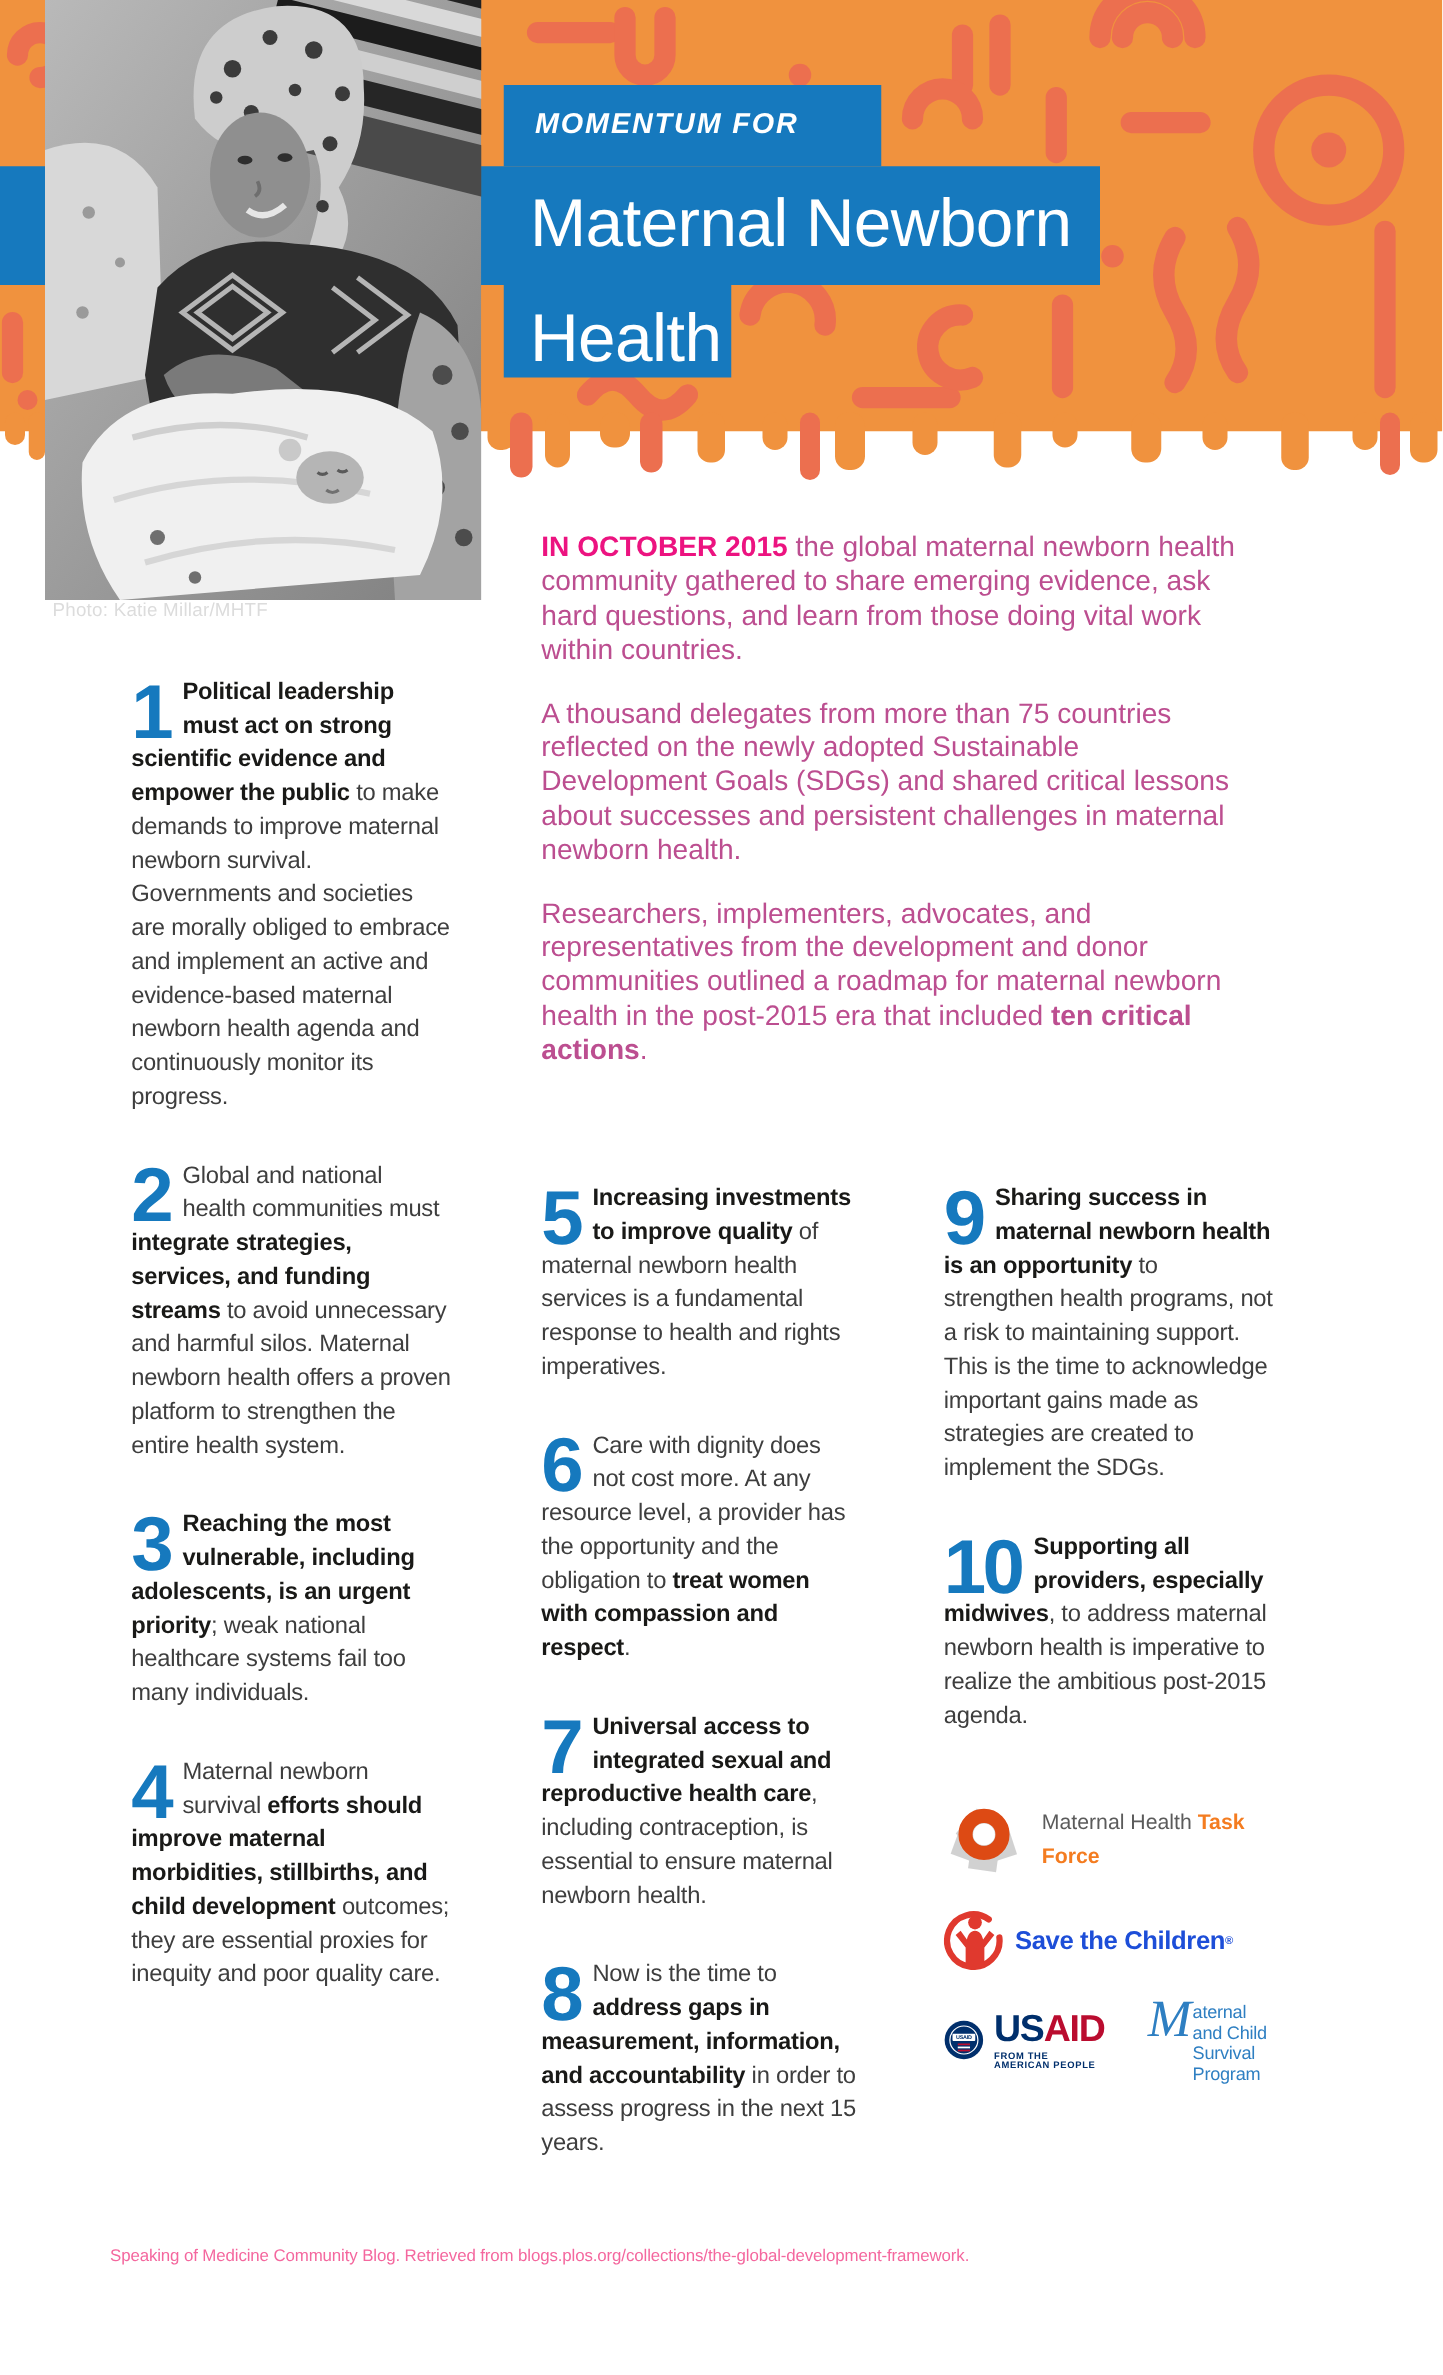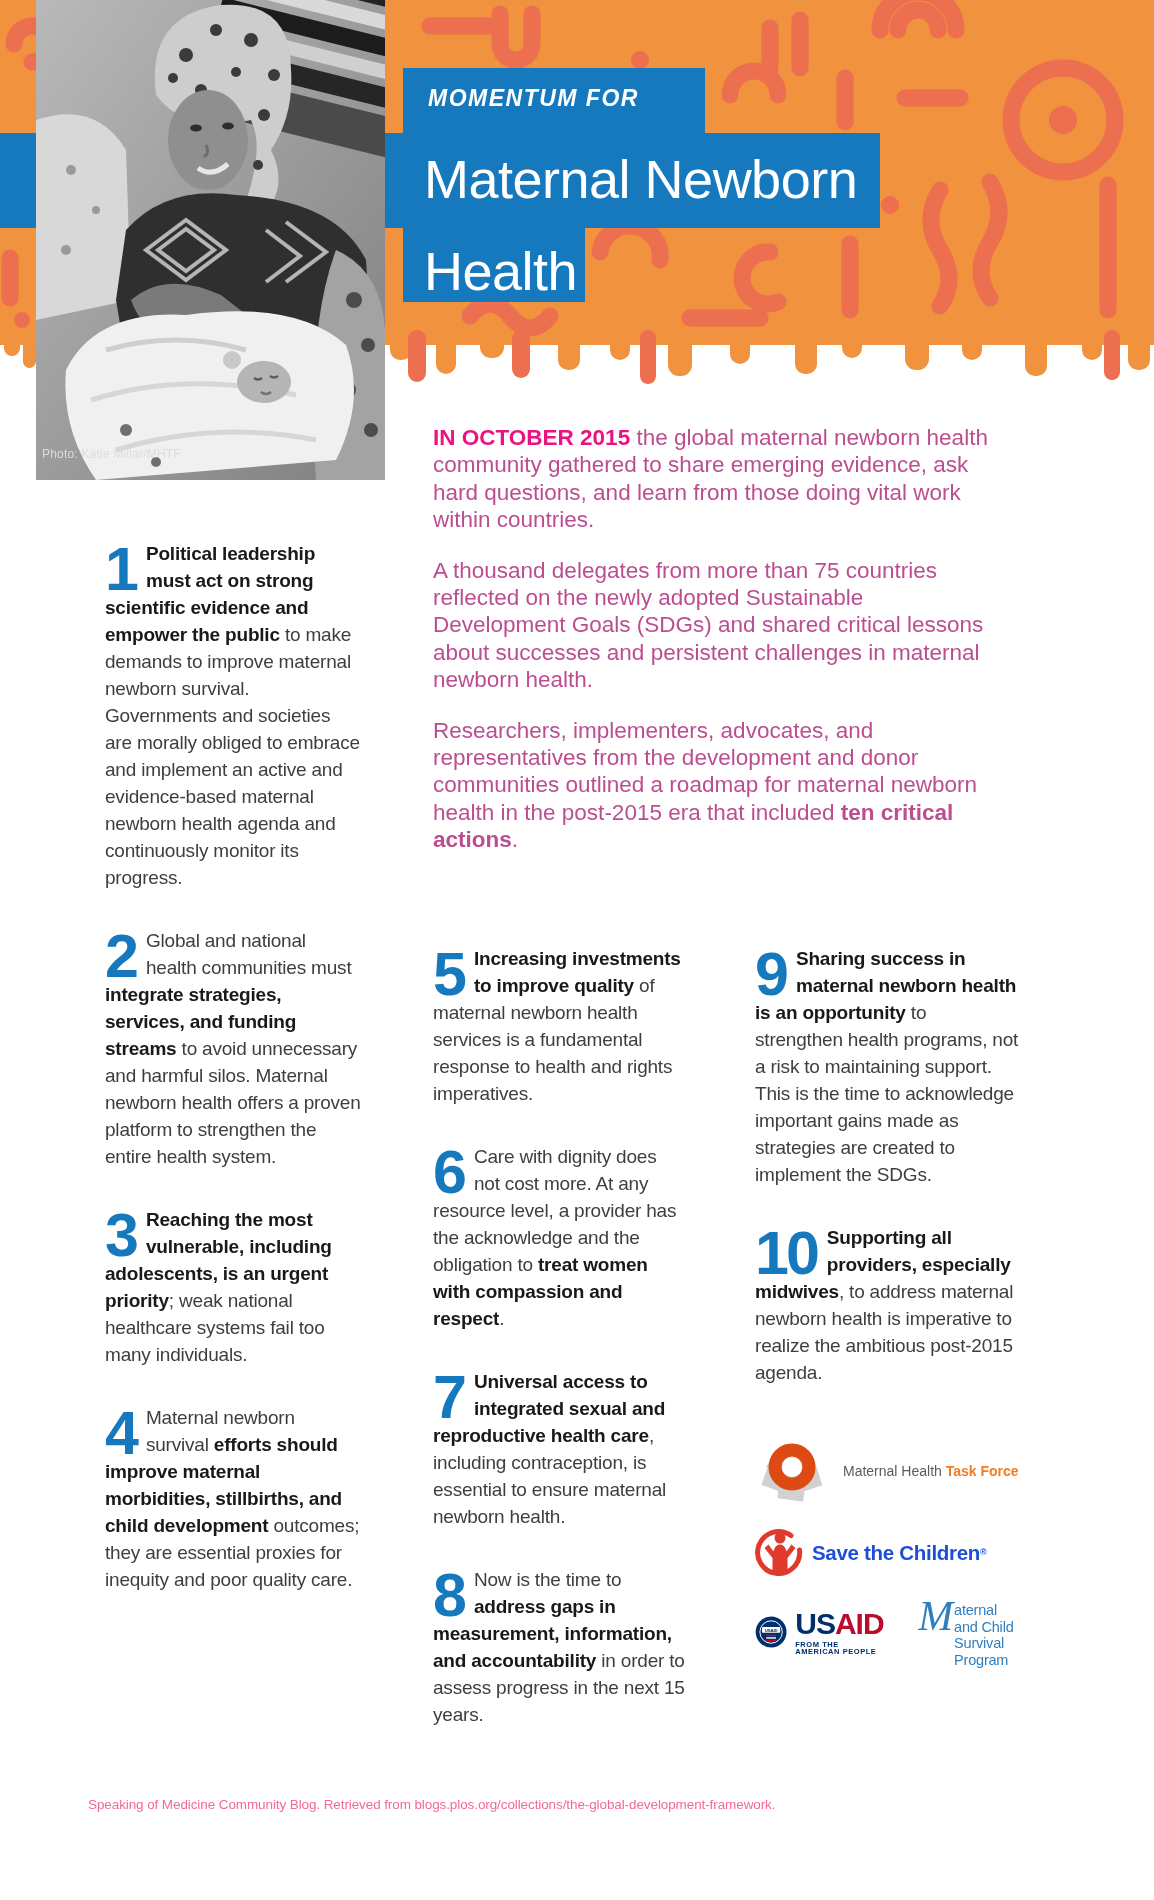--- a/index.html
+++ b/index.html
@@ -13,21 +13,21 @@
   #band{left:0;top:133px;width:880px;height:95px}
   #eyebrow-box{left:403px;top:68px;width:302px;height:65px}
   #health-box{left:403px;top:228px;width:182px;height:74px}
   .t-eyebrow{position:absolute;left:428px;top:85px;z-index:2;color:#fff;font-size:23px;
              font-weight:bold;font-style:italic;letter-spacing:1.5px;white-space:nowrap}
   .t-line{position:absolute;z-index:2;color:#fff;font-size:54px;letter-spacing:-.5px;white-space:nowrap}
   #t1{left:424px;top:148px}
   #t2{left:424px;top:240px}
 
   .photo{position:absolute;left:36px;top:0;width:349px;height:480px;z-index:3}
-  .photo-credit{position:absolute;left:42px;top:447px;z-index:4;color:#dcdcdc;font-size:12px;letter-spacing:.2px}
+  .photo-credit{position:absolute;left:42px;top:480px;z-index:4;color:#dcdcdc;font-size:15px;letter-spacing:.2px}
 
   
   .intro{position:absolute;left:433px;top:424px;width:566px;z-index:4}
   .intro p{font-size:22.5px;line-height:27.4px;color:#BC4E90;margin-bottom:23px}
   .intro .seg-b{font-weight:bold;color:#BC4E90}
   .intro p.lead .seg-b{color:#EC1380}
 
   
   .col{position:absolute;z-index:4;font-size:19px;line-height:27px;letter-spacing:-.2px;color:#3e3e3e}
   #col-left{left:105px;top:540px;width:256px}
@@ -35,21 +35,21 @@
   #col-right{left:755px;top:945px;width:264px}
   .action{margin-bottom:36px}
   .action::after{content:"";display:block;clear:both}
   .action-num{float:left;font-size:61px;font-weight:bold;color:#1679BE;line-height:50px;
               margin:4px 10px 0 0;letter-spacing:-3px}
   .col .seg-b{font-weight:bold;color:#191917}
 
   
   .logos{margin-top:48px}
   .logo-row{display:flex;align-items:center;margin-bottom:20px}
-  .mhtf-text{font-size:14px;color:#5b5b5b;margin-left:14px;letter-spacing:0}
+  .mhtf-text{font-size:17px;color:#5b5b5b;margin-left:14px;letter-spacing:0}
   .mhtf-orange{color:#F47C20;font-weight:bold}
   .stc-text{font-size:20.5px;font-weight:bold;color:#1d4ed8;margin-left:9px;letter-spacing:-.3px}
   .stc-reg{font-size:9px;vertical-align:top}
   .usaid-block{margin-left:8px;line-height:1}
   .usaid-word{font-size:30px;font-weight:bold;letter-spacing:-1px}
   .usaid-us{color:#002F6C}.usaid-aid{color:#BA0C2F}
   .usaid-tag{font-size:7.5px;font-weight:bold;color:#002F6C;letter-spacing:.55px;margin-top:2px}
   .mcsp{display:flex;margin-left:34px;color:#2E7FC2}
   .mcsp-m{font-family:"Liberation Serif",serif;font-style:italic;font-size:42px;line-height:40px}
   .mcsp-lines{font-size:14.5px;line-height:16.5px;margin:6px 0 0 1px;letter-spacing:-.2px}
@@ -207,21 +207,21 @@
   </div>
 
   <div class="col" id="col-left">
       <div class="action"><div class="action-num">1</div><span class="seg-b">Political leadership must act on strong scientific evidence and empower the public</span><span> to make demands to improve maternal newborn survival. Governments and societies are morally obliged to embrace and implement an active and evidence-based maternal newborn health agenda and continuously monitor its progress.</span></div>
       <div class="action"><div class="action-num">2</div><span>Global and national health communities must </span><span class="seg-b">integrate strategies, services, and funding streams</span><span> to avoid unnecessary and harmful silos. Maternal newborn health offers a proven platform to strengthen the entire health system.</span></div>
       <div class="action"><div class="action-num">3</div><span class="seg-b">Reaching the most vulnerable, including adolescents, is an urgent priority</span><span>; weak national healthcare systems fail too many individuals.</span></div>
       <div class="action"><div class="action-num">4</div><span>Maternal newborn survival </span><span class="seg-b">efforts should improve maternal morbidities, stillbirths, and child development</span><span> outcomes; they are essential proxies for inequity and poor quality care.</span></div>
     </div>
   <div class="col" id="col-mid">
       <div class="action"><div class="action-num">5</div><span class="seg-b">Increasing investments to improve quality</span><span> of maternal newborn health services is a fundamental response to health and rights imperatives.</span></div>
-      <div class="action"><div class="action-num">6</div><span>Care with dignity does not cost more. At any resource level, a provider has the acknowledge and the obligation to </span><span class="seg-b">treat women with compassion and respect</span><span>.</span></div>
+      <div class="action"><div class="action-num">6</div><span>Care with dignity does not cost more. At any resource level, a provider has the opportunity and the obligation to </span><span class="seg-b">treat women with compassion and respect</span><span>.</span></div>
       <div class="action"><div class="action-num">7</div><span class="seg-b">Universal access to integrated sexual and reproductive health care</span><span>, including contraception, is essential to ensure maternal newborn health.</span></div>
       <div class="action"><div class="action-num">8</div><span>Now is the time to </span><span class="seg-b">address gaps in measurement, information, and accountability</span><span> in order to assess progress in the next 15 years.</span></div>
     </div>
   <div class="col" id="col-right">
   <div class="action"><div class="action-num">9</div><span class="seg-b">Sharing success in maternal newborn health is an opportunity</span><span> to strengthen health programs, not a risk to maintaining support. This is the time to acknowledge important gains made as strategies are created to implement the SDGs.</span></div>
       <div class="action"><div class="action-num">10</div><span class="seg-b">Supporting all providers, especially midwives</span><span>, to address maternal newborn health is imperative to realize the ambitious post-2015 agenda.</span></div>
   <div class="logos">
     <div class="logo-row">
       <svg width="74" height="74" viewBox="0 0 74 74">
         <g fill="#8f8f8f" opacity=".4">

